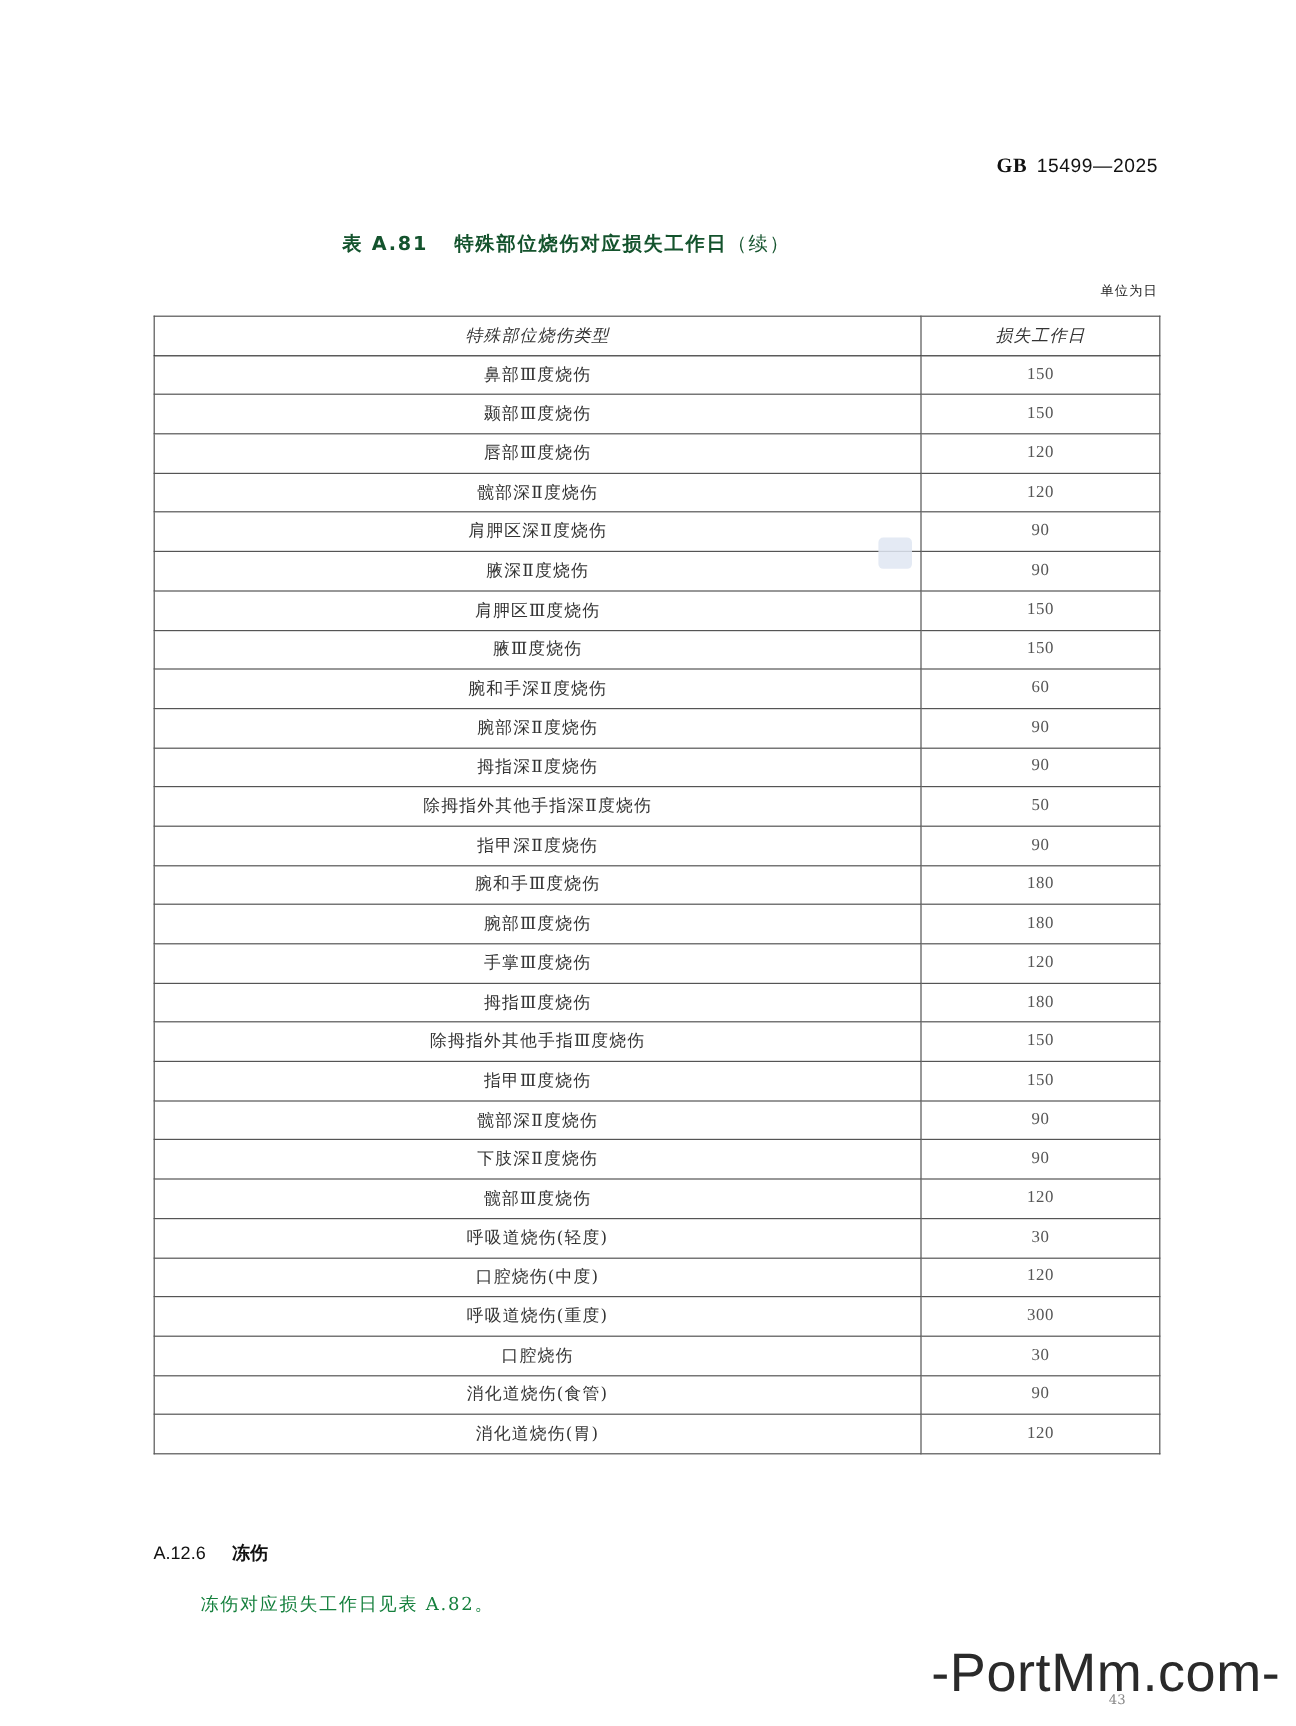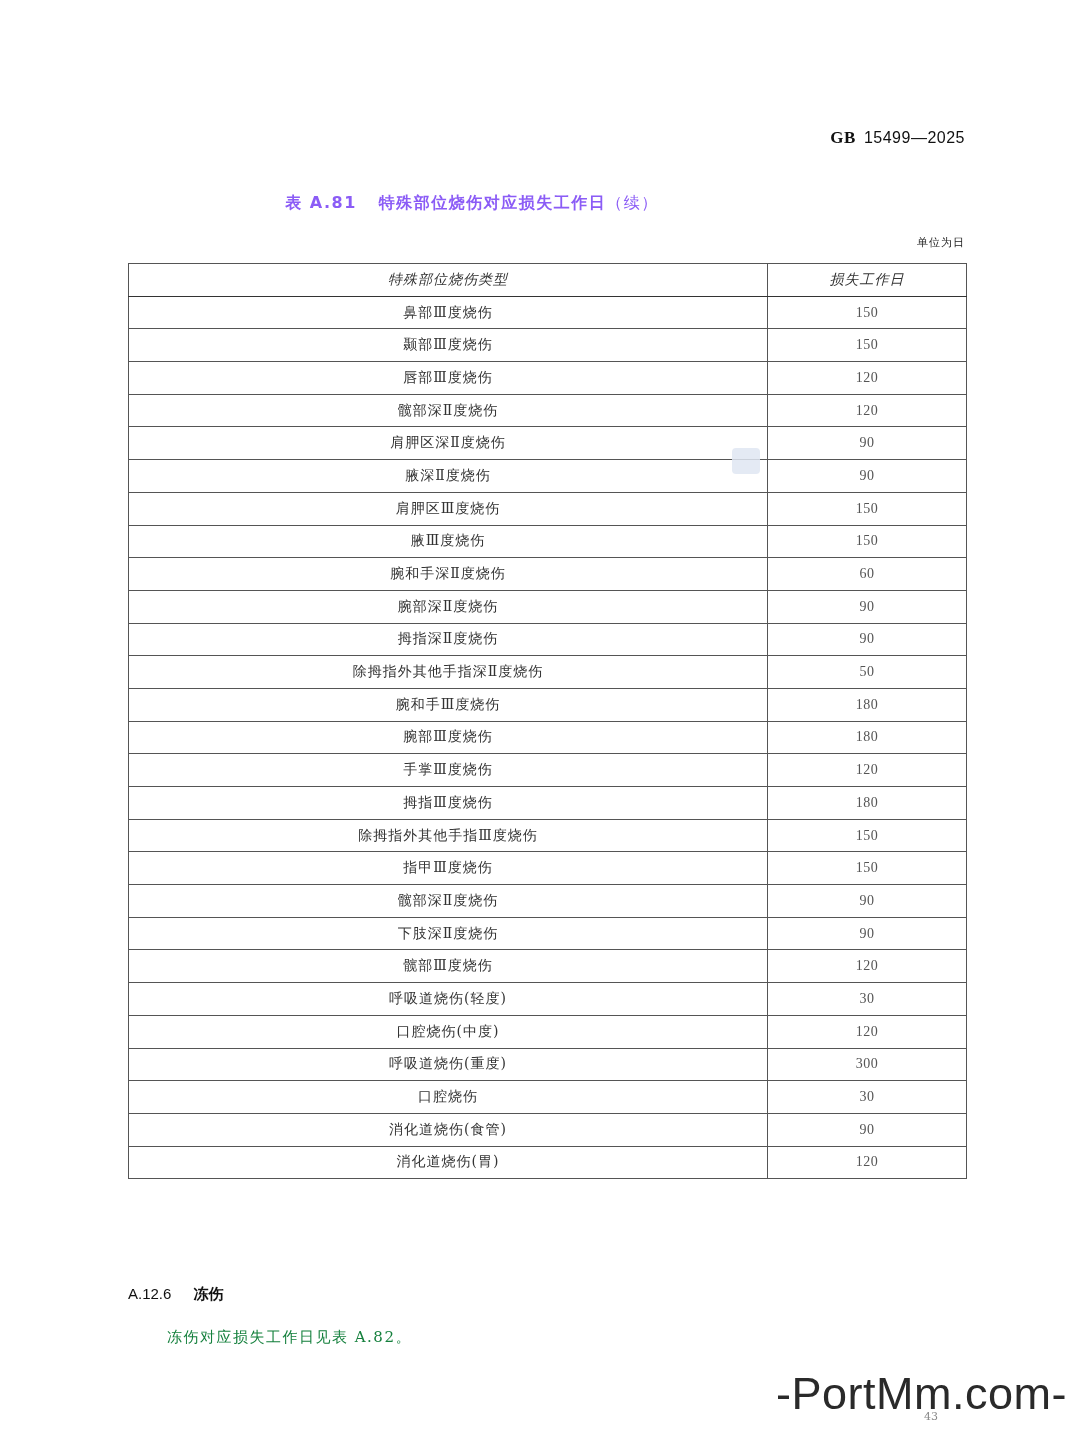--- a/index.html
+++ b/index.html
@@ -36,21 +36,21 @@
     .table-title {
       position: absolute;
       top: 193px;
       left: 0;
       width: 944px;
       text-align: center;
       font-family: "DejaVu Sans", "Liberation Sans", sans-serif;
       font-weight: bold;
       font-size: 16px;
       letter-spacing: 1.5px;
-      color: #8b5cf6;
+      color: #14532d;
     }
     .table-title .tnum { margin-right: 22px; }
     .table-title .tparen { font-weight: normal; }
     .unit-note {
       position: absolute;
       top: 235px;
       right: 115px;
       font-size: 11px;
       color: #222;
       letter-spacing: 1px;
@@ -203,20 +203,24 @@
       </tr>
       <tr>
         <td>拇指深Ⅱ度烧伤</td>
         <td class="val">90</td>
       </tr>
       <tr>
         <td>除拇指外其他手指深Ⅱ度烧伤</td>
         <td class="val">50</td>
       </tr>
       <tr>
+        <td>指甲深Ⅱ度烧伤</td>
+        <td class="val">90</td>
+      </tr>
+      <tr>
         <td>腕和手Ⅲ度烧伤</td>
         <td class="val">180</td>
       </tr>
       <tr>
         <td>腕部Ⅲ度烧伤</td>
         <td class="val">180</td>
       </tr>
       <tr>
         <td>手掌Ⅲ度烧伤</td>
         <td class="val">120</td>

